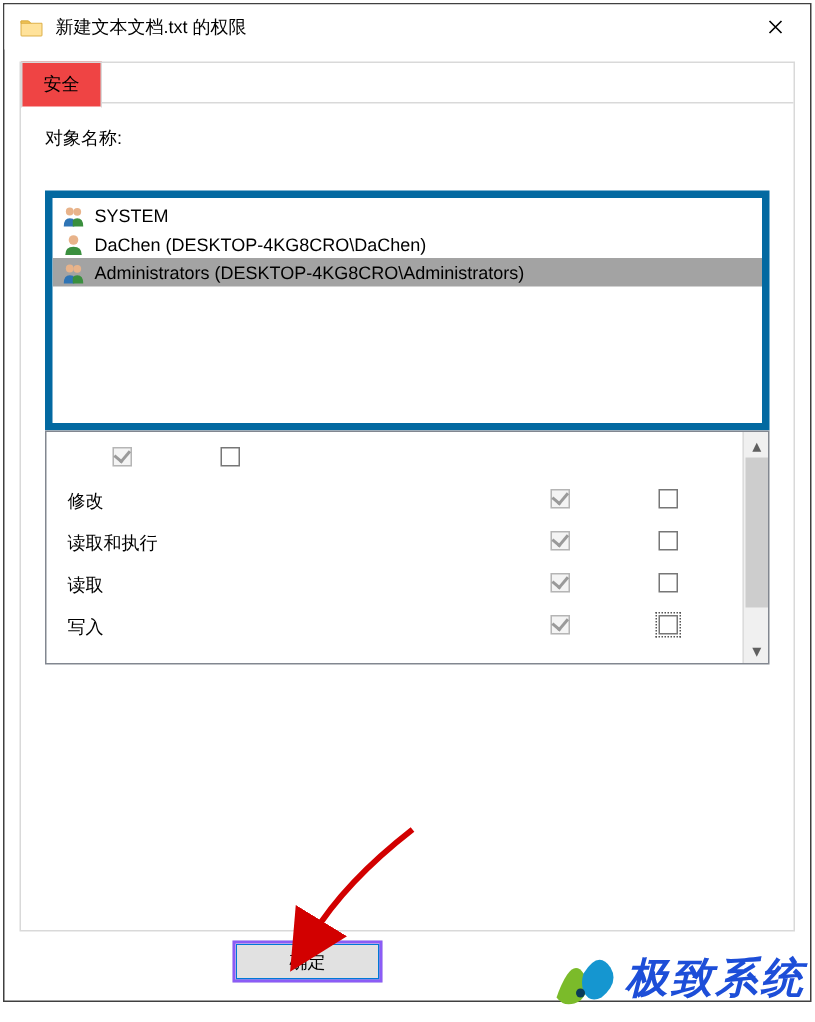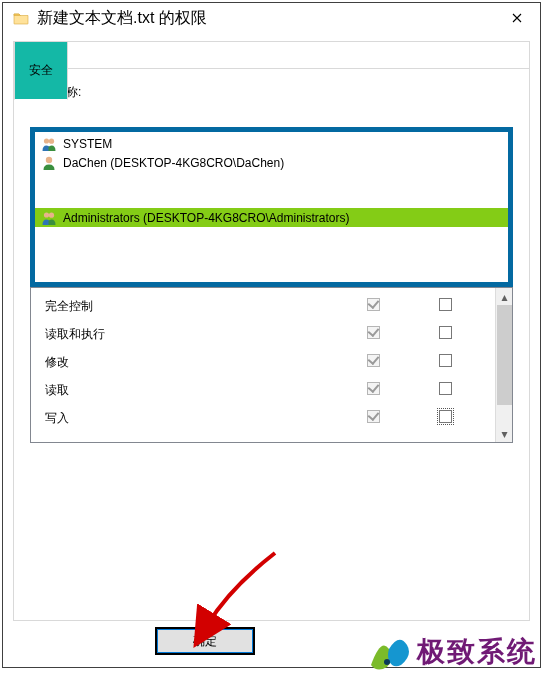--- a/index.html
+++ b/index.html
@@ -4,40 +4,40 @@
 <style>
   * { box-sizing: border-box; margin: 0; padding: 0; font-family: "Microsoft YaHei", "Segoe UI", Tahoma, sans-serif; font-size: 12px; }
   body { background: #fff; width: 543px; height: 681px; position: relative; }
 
   .window { position: absolute; left: 2px; top: 2px; width: 539px; height: 666px; border: 1px solid #404040; background: #fff; }
 
   
   .titlebar { height: 30px; display: flex; align-items: center; background: #fff; }
   .titlebar .t-icon { width: 16px; height: 14px; margin: 0 8px 0 10px; position: relative; }
   .folder-svg { width: 16px; height: 14px; display:block; }
-  .titlebar .t-text { flex: 1; color: #000; font-size: 16px; }
+  .titlebar .t-text { flex: 1; color: #000; font-size: 12px; }
   .close-btn { width: 46px; height: 30px; display: flex; align-items: center; justify-content: center; cursor: pointer; }
   .close-btn svg { width: 10px; height: 10px; }
 
   
   .client { padding: 8px 10px 10px 10px; height: calc(100% - 30px); position: relative; }
   .tab-frame { border: 1px solid #d9d9d9; height: 580px; position: relative; background: #fff; }
-  .tab-label { position: absolute; top: -1px; left: 0; border: 1px solid #d9d9d9; border-bottom: 1px solid #fff; background: #14b8a6; padding: 20px 14px; font-size: 12px; z-index: 2; }
+  .tab-label { position: absolute; top: -1px; left: 0; border: 1px solid #d9d9d9; border-bottom: 1px solid #fff; background: #ef4444; padding: 6px 14px; font-size: 12px; z-index: 2; }
   .tab-strip-line { position: absolute; top: 26px; left: 0; right: 0; height: 0; border-top: 1px solid #d9d9d9; }
   .tab-content { padding: 42px 16px 10px 16px; }
 
   .row-obj { display: flex; margin-bottom: 26px; gap: 43px; }
   .row-obj .lbl { width: 118px; }
   .row-obj .path { flex: 1; white-space: nowrap; overflow: hidden; }
 
   .lbl2 { margin-bottom: 6px; }
 
   .listbox { border: 5px solid #0369a1; height: 160px; background: #fff; padding: 2px 0; overflow: hidden; }
   .li-row { display: flex; align-items: center; height: 19px; padding: 0 6px; gap: 6px; cursor: default; }
-  .li-row.selected { background: #84cc16; margin-top: 36px; }
+  .li-row.selected { background: #a3a3a3; }
   .li-icon { width: 16px; height: 16px; }
 
   .btn-row { display: flex; justify-content: flex-end; gap: 14px; margin-top: 10px; }
   .btn { border: 1px solid #adadad; background: #e1e1e1; width: 108px; height: 24px; display: flex; align-items: center; justify-content: center; cursor: pointer; }
 
   .perm-header { display: flex; margin-top: 16px; margin-bottom: 6px; }
   .perm-header .pl { flex: 1; }
   .perm-header .pa { width: 72px; text-align: center; }
   .perm-header .pd { width: 72px; text-align: center; }
   .perm-header .ps { width: 18px; }
@@ -55,28 +55,28 @@
   .chk.focus { outline: 1px dotted #555; outline-offset: 1px; }
 
   .perm-scroll { width: 17px; background: #f0f0f0; border-left: 1px solid #dcdcdc; position: relative; }
   .perm-scroll .arrow { position: absolute; left: 0; width: 17px; height: 17px; display:flex; align-items:center; justify-content:center; color:#606060; }
   .perm-scroll .arrow.up { top: 0; }
   .perm-scroll .arrow.dn { bottom: 0; }
   .perm-scroll .thumb { position: absolute; left: 1px; right: 0; top: 17px; height: 100px; background: #cdcdcd; }
 
   
   .ok-row { position: absolute; left: 0; right: 0; bottom: 12px; display: flex; padding-left: 152px; }
-  .ok-btn { border: 2px solid #000000; background: #e1e1e1; width: 100px; height: 28px; display: flex; align-items: center; justify-content: center; box-shadow: 0 0 0 1px #0078d7 inset; cursor: pointer; }
+  .ok-btn { border: 2px solid #8b5cf6; background: #e1e1e1; width: 100px; height: 28px; display: flex; align-items: center; justify-content: center; box-shadow: 0 0 0 1px #0078d7 inset; cursor: pointer; }
 
   
   .arrow-ann { position: absolute; left: 190px; top: 548px; pointer-events: none; }
 
   
   .watermark { position: absolute; right: 6px; bottom: 8px; display: flex; align-items: center; gap: 6px; }
-  .watermark .wm-txt { font-size: 28px; font-weight: 700; color: #701a75; letter-spacing: 2px; }
+  .watermark .wm-txt { font-size: 28px; font-weight: 700; color: #1d4ed8; letter-spacing: 2px; font-style: italic; }
 </style>
 </head>
 <body>
 
 <div class="window">
 
   <div class="titlebar">
     <span class="t-icon">
       <svg class="folder-svg" viewBox="0 0 16 14">
         <path d="M1 3 L6 3 L7.5 4.5 L15 4.5 L15 12.5 Q15 13 14.5 13 L1.5 13 Q1 13 1 12.5 Z" fill="#ffe29a" stroke="#d9a93c" stroke-width="0.6"></path>
@@ -129,31 +129,30 @@
                 </svg></span>
               <span>Administrators (DESKTOP-4KG8CRO\Administrators)</span>
             </div>
           </div>
 
 
 
         <div class="perm-box">
           <div class="perm-list" id="perm-list">
               <div class="perm-row">
-                <span class="pname">完全控制</span>
+                <span class="pc"><span class="chk disabled checked"></span></span>
+                <span class="pd"><span class="chk"></span></span>
+              </div>
+              <div class="perm-row">
+                <span class="pname">修改</span>
                 <span class="pc"><span class="chk disabled checked"></span></span>
                 <span class="pd"><span class="chk"></span></span>
               </div>
               <div class="perm-row">
                 <span class="pname">读取和执行</span>
-                <span class="pc"><span class="chk disabled checked"></span></span>
-                <span class="pd"><span class="chk"></span></span>
-              </div>
-              <div class="perm-row">
-                <span class="pname">修改</span>
                 <span class="pc"><span class="chk disabled checked"></span></span>
                 <span class="pd"><span class="chk"></span></span>
               </div>
               <div class="perm-row">
                 <span class="pname">读取</span>
                 <span class="pc"><span class="chk disabled checked"></span></span>
                 <span class="pd"><span class="chk"></span></span>
               </div>
               <div class="perm-row">
                 <span class="pname">写入</span>

